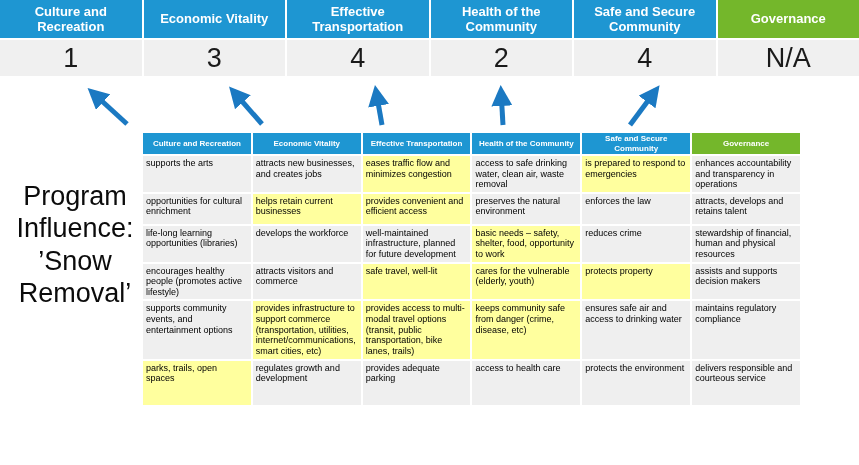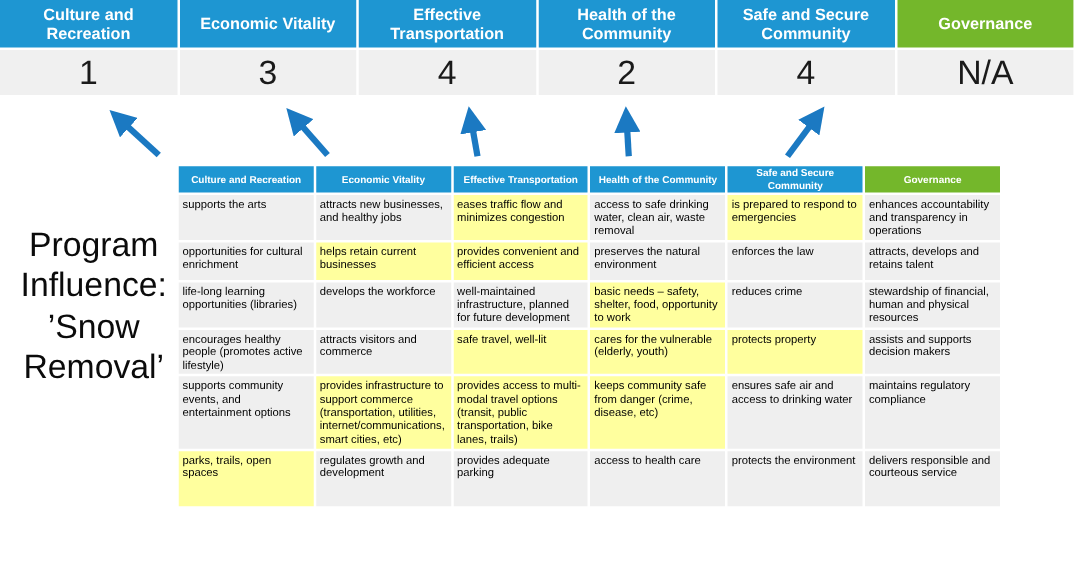--- a/index.html
+++ b/index.html
@@ -83,21 +83,21 @@
           <th class="">Economic Vitality</th>
           <th class="">Effective Transportation</th>
           <th class="">Health of the Community</th>
           <th class="">Safe and Secure Community</th>
           <th class="green">Governance</th>
         </tr>
       </thead>
     <tbody>
         <tr style="height: 35px;">
           <td class="gray">supports the arts</td>
-          <td class="gray">attracts new businesses, and healthy jobs</td>
+          <td class="gray">attracts new businesses, and creates jobs</td>
           <td class="hl">eases traffic flow and minimizes congestion</td>
           <td class="gray">access to safe drinking water, clean air, waste removal</td>
           <td class="hl">is prepared to respond to emergencies</td>
           <td class="gray">enhances accountability and transparency in operations</td>
         </tr>
         <tr style="height: 30px; margin-top: 27px;">
           <td class="gray">opportunities for cultural enrichment</td>
           <td class="hl">helps retain current businesses</td>
           <td class="hl">provides convenient and efficient access</td>
           <td class="gray">preserves the natural environment</td>

